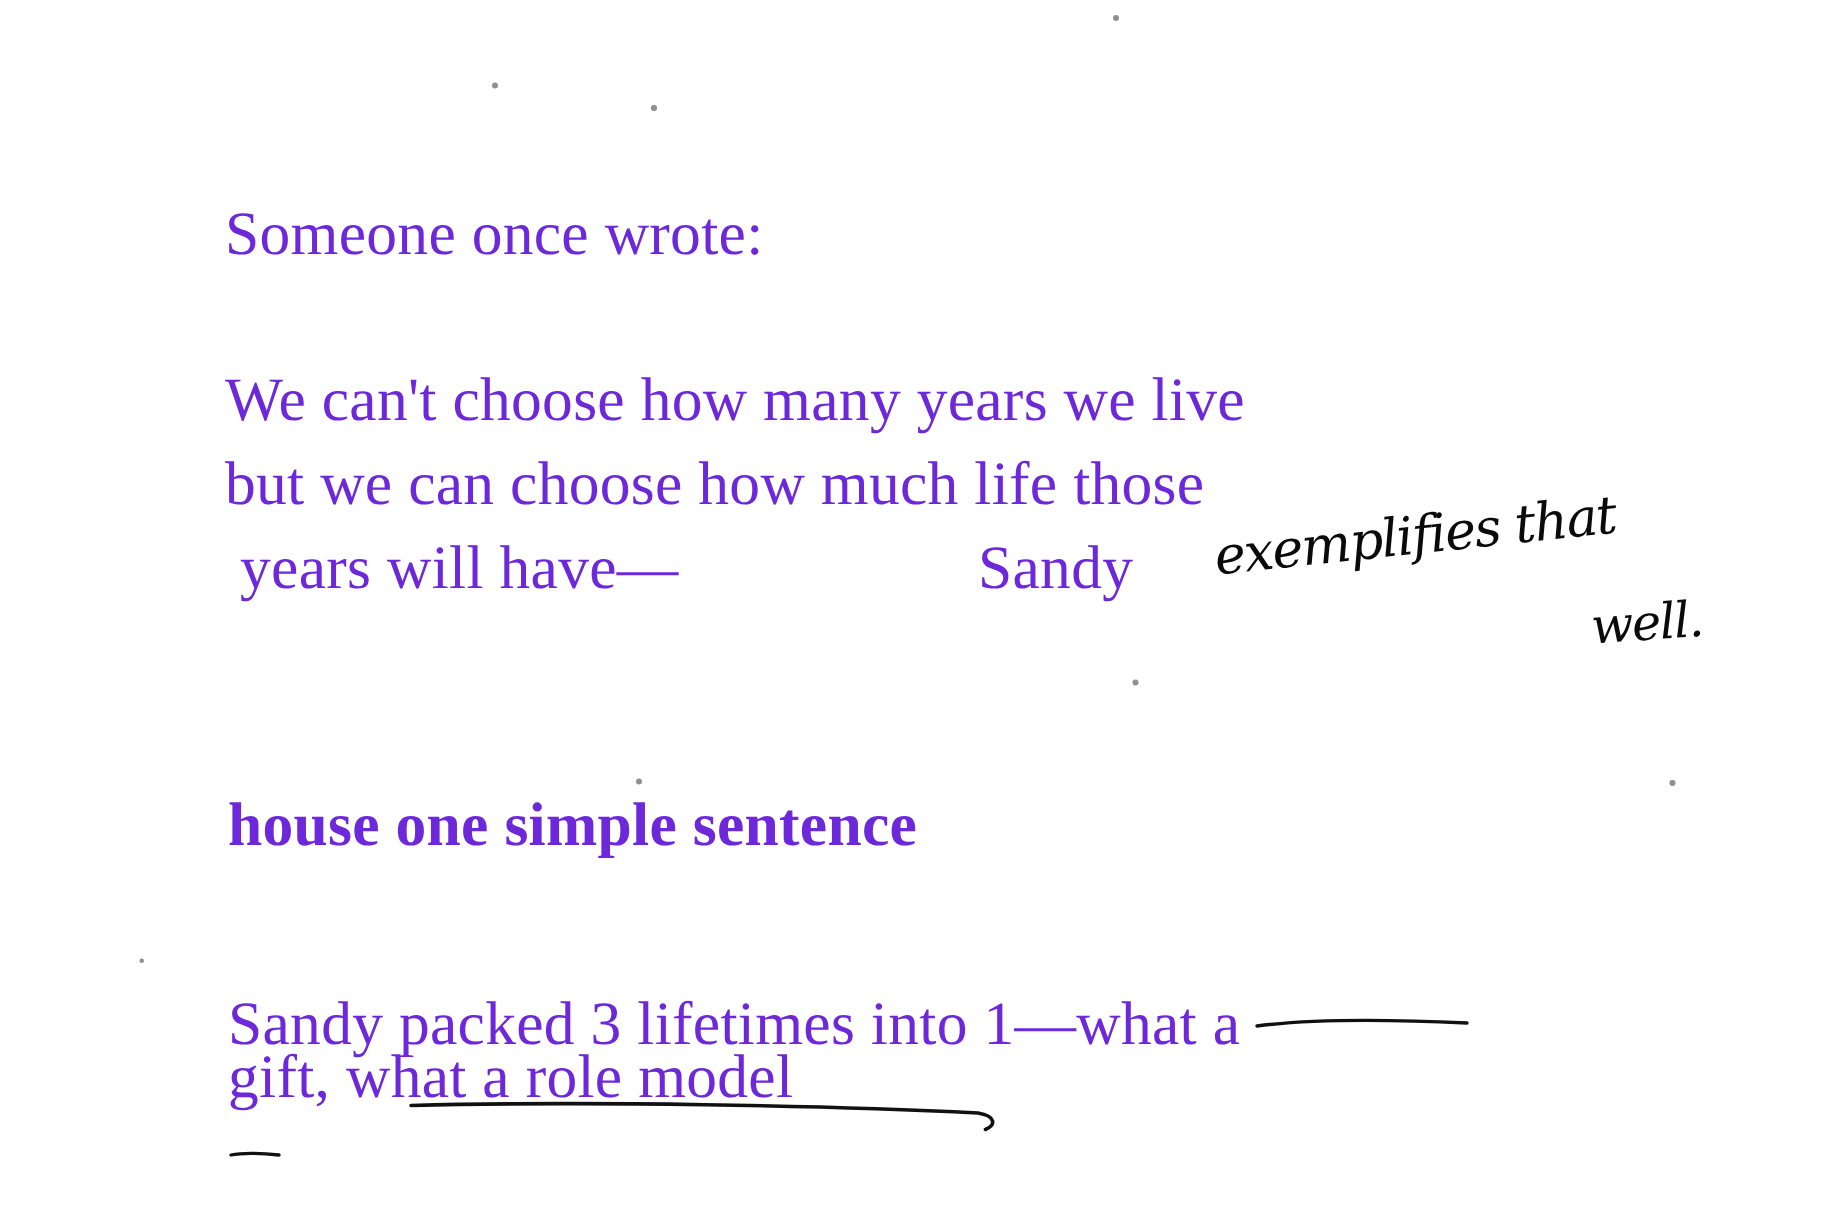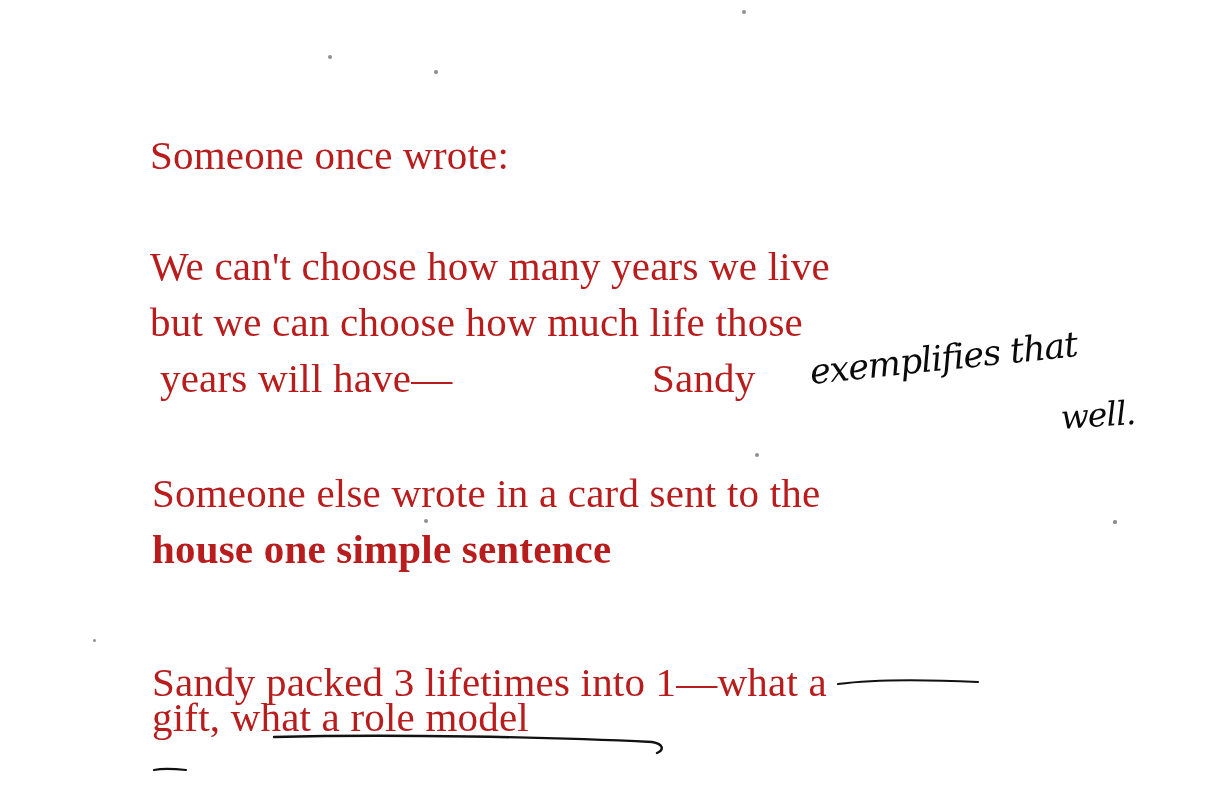--- a/index.html
+++ b/index.html
@@ -23,21 +23,21 @@
     background: #6b6b6b;
     border-radius: 50%;
     opacity: 0.75;
   }
 
   .doc-line {
     position: absolute;
     font-family: "Liberation Serif", serif;
     font-size: 41px;
     line-height: 1.0;
-    color: #b91c1c;
+    color: #6d28d9;
     white-space: pre;
     letter-spacing: 0.2px;
   }
 
   .block-intro { left: 150px; top: 135px; }
 
   .q1 { left: 150px; top: 246px; }
   .q2 { left: 150px; top: 302px; }
   .q3 { left: 160px; top: 358px; }
   .sandy-word { left: 652px; top: 358px; }
@@ -90,21 +90,20 @@
   <div class="doc-line block-intro">Someone once wrote:</div>
 
   <div class="doc-line q2">but we can choose how much life those</div>
   <div class="doc-line q1">We can't choose how many years we live</div>
   <div class="doc-line q3">years will have—</div>
   <div class="doc-line sandy-word">Sandy</div>
 
   <div class="handwriting hw1">exemplifies that</div>
   <div class="handwriting hw2">well.</div>
 
-  <div class="doc-line p1">Someone else wrote in a card sent to the</div>
   <div class="doc-line p2">house one simple sentence</div>
 
   <div class="doc-line c1">Sandy packed 3 lifetimes into 1—what a</div>
   <div class="doc-line c2">gift, what a role model</div>
 
   <svg class="underline-svg ul-a" width="160" height="14" viewBox="0 0 160 14">
     <path d="M2 8 C 40 3, 100 4, 142 6" stroke="#111111" stroke-width="2.2" fill="none" stroke-linecap="round"></path>
   </svg>
 
   <svg class="underline-svg ul-b" width="410" height="26" viewBox="0 0 410 26">

